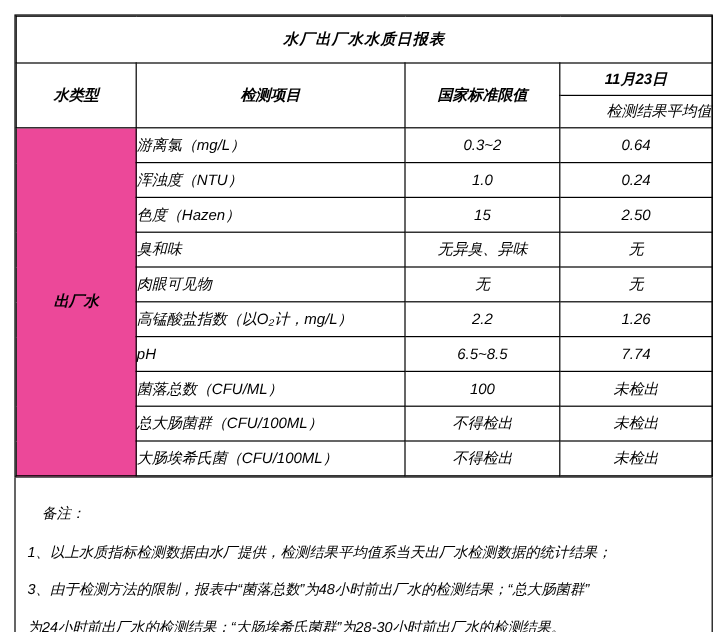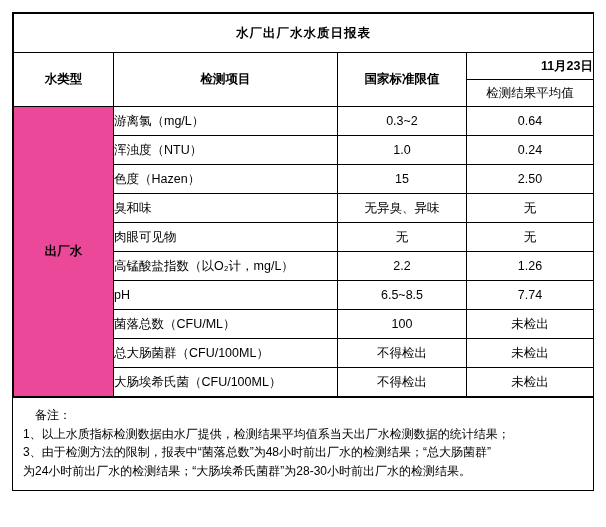--- a/index.html
+++ b/index.html
@@ -13,20 +13,21 @@
     font-family: "Liberation Sans", sans-serif;
     color: #000;
     overflow: hidden;
   }
   .page {
     position: relative;
     width: 606px;
     height: 468px;
     box-sizing: border-box;
     padding: 12px 12px 0 12px;
+    font-style: italic;
   }
   .report {
     border: 1px solid #000;
     box-sizing: border-box;
     width: 582px;
   }
   table.report-table {
     border-collapse: collapse;
     width: 100%;
     table-layout: fixed;
@@ -47,27 +48,27 @@
     letter-spacing: 1px;
   }
   
   .hdr {
     text-align: center;
     font-weight: bold;
     font-size: 13px;
     height: 52px;
   }
   .hdr-date {
-    text-align: right;
+    text-align: center;
     font-weight: bold;
     font-size: 15px;
     height: 26px;
   }
   .hdr-sub {
-    text-align: center;
+    text-align: right;
     font-size: 12px;
     height: 26px;
     font-weight: normal;
   }
   
   .wtype {
     background: #ec4899;
     text-align: center;
     font-weight: bold;
     font-size: 13px;
@@ -90,20 +91,21 @@
     border: 1px solid #000;
     border-top: none;
     box-sizing: border-box;
     width: 582px;
     padding: 8px 10px 10px 10px;
     font-size: 12px;
     line-height: 1.55;
   }
   .notes div {
     white-space: nowrap;
+    margin-top: 13px;
   }
   .notes .n-title {
     margin-left: 12px;
   }
 </style>
 </head>
 <body>
 
 <div class="page">
 

